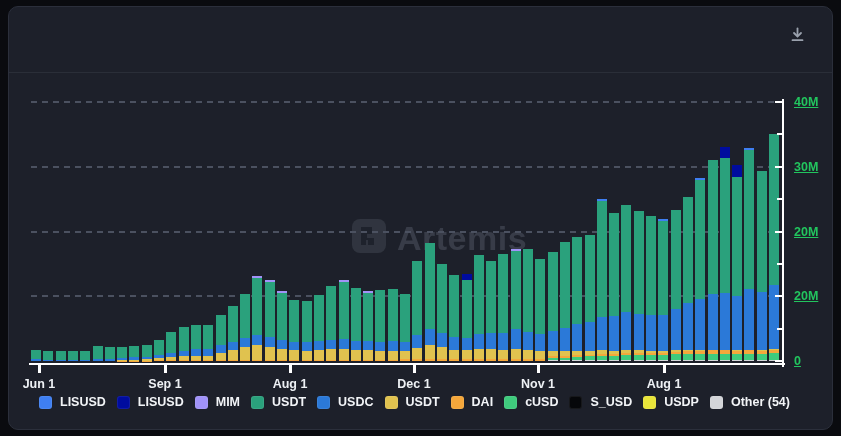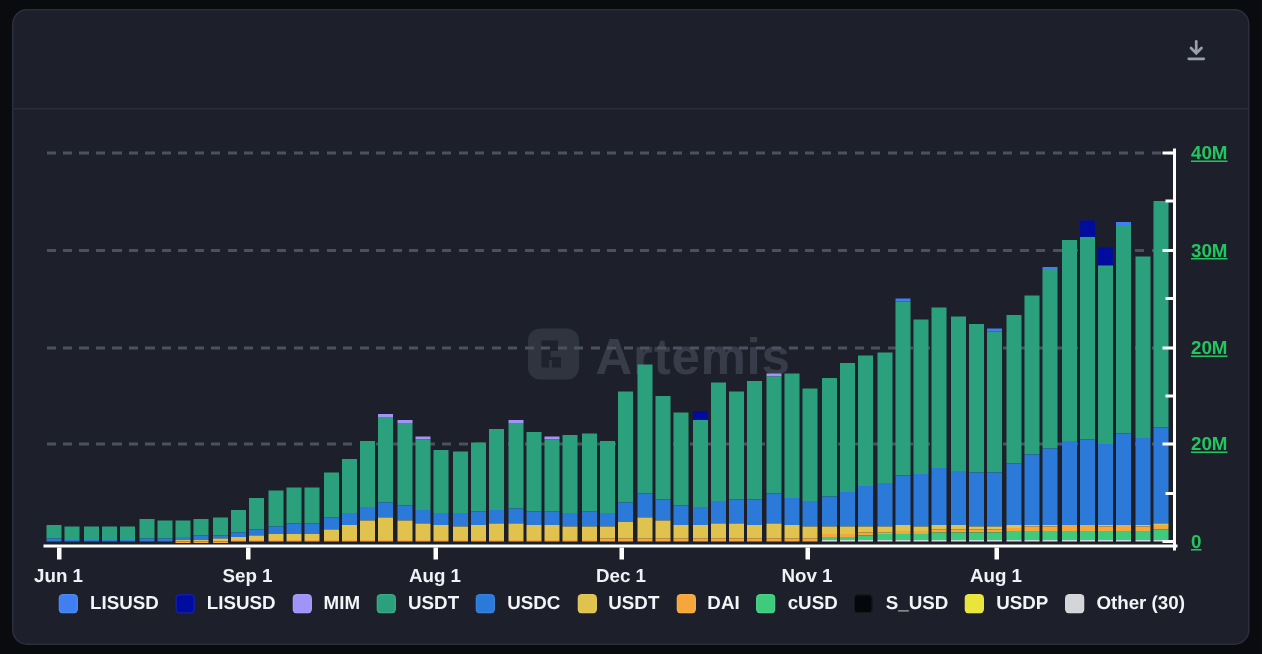--- a/index.html
+++ b/index.html
@@ -535,16 +535,16 @@
       <div class="legend-item">
         <span class="legend-chip" style="background: rgb(6, 7, 10);"></span>
         <span class="legend-label">S_USD</span>
       </div>
       <div class="legend-item">
         <span class="legend-chip" style="background: rgb(233, 229, 58);"></span>
         <span class="legend-label">USDP</span>
       </div>
       <div class="legend-item">
         <span class="legend-chip" style="background: rgb(211, 213, 217);"></span>
-        <span class="legend-label">Other (30)</span>
+        <span class="legend-label">Other (54)</span>
       </div>
     </div>
 </div>
 
 </body></html>

